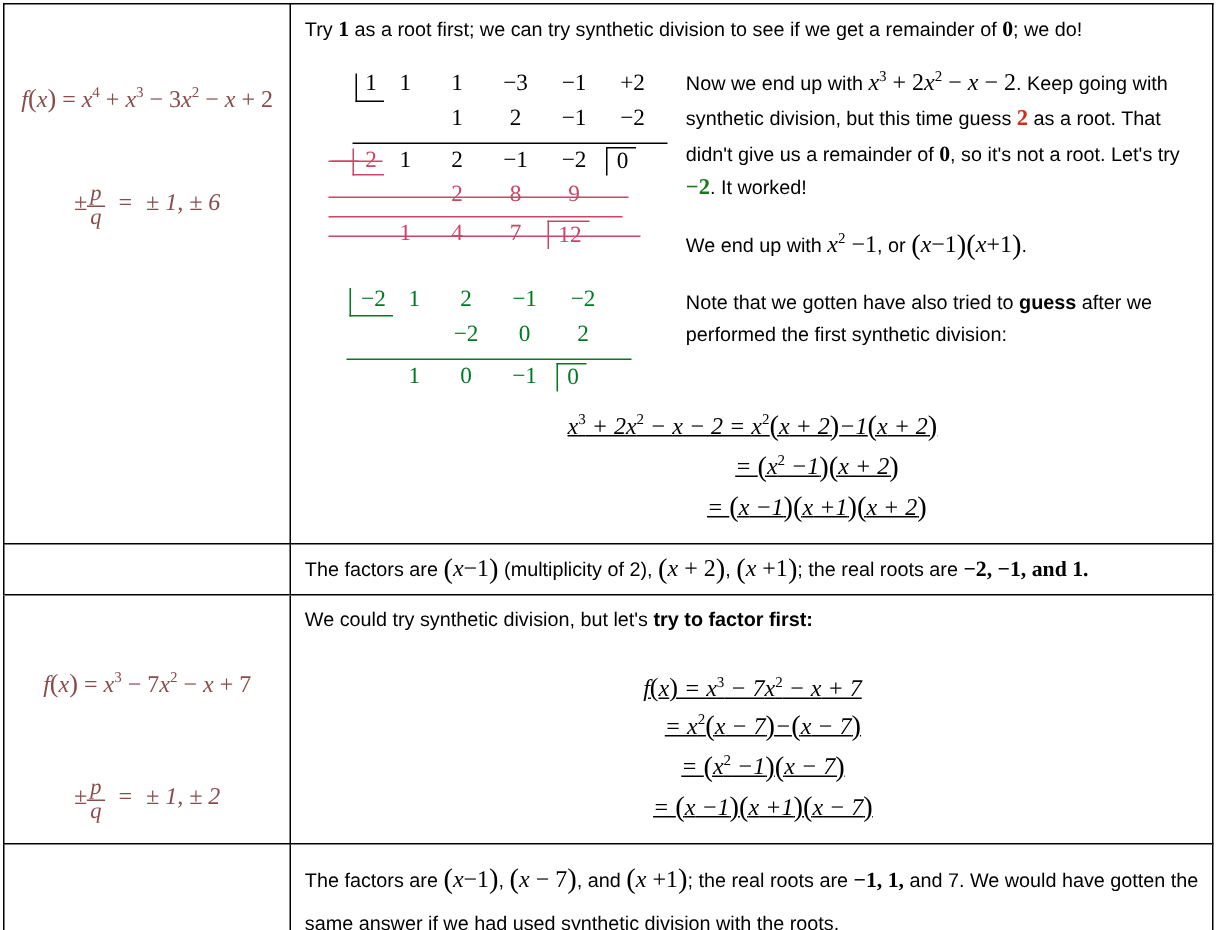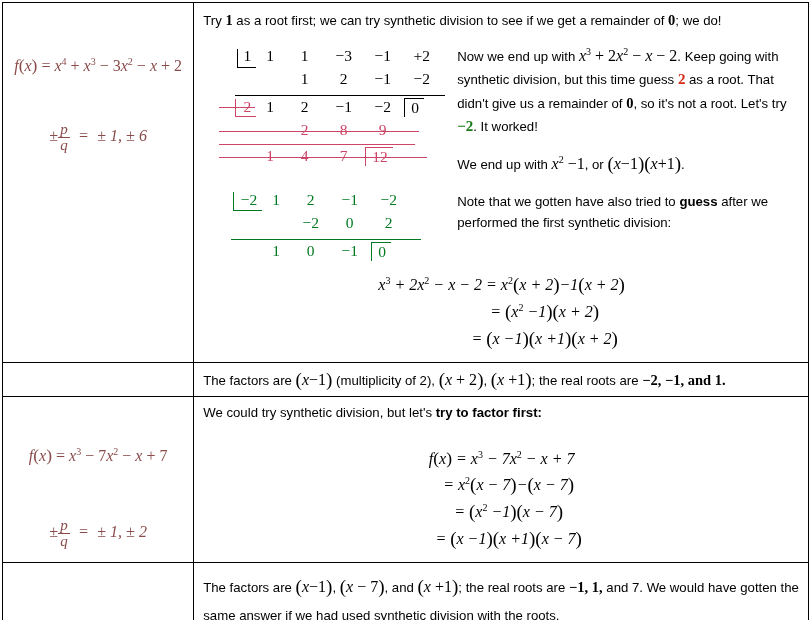--- a/index.html
+++ b/index.html
@@ -151,20 +151,21 @@
     border-top: 1.2px solid currentColor;
   }
   .red   { color: #CC4466; }
   .green { color: #007A22; }
 
   .eqblock {
     font-family: "Liberation Serif", serif;
     font-style: italic;
     font-size: 16px;
     margin-top: 12px;
+    text-decoration: underline;
   }
   .eqblock .ln { white-space: nowrap; margin-bottom: 5px; }
 
   .center { text-align: center; }
 </style>
 </head>
 <body>
 
 <div class="sheet">
 <table class="maintable">

